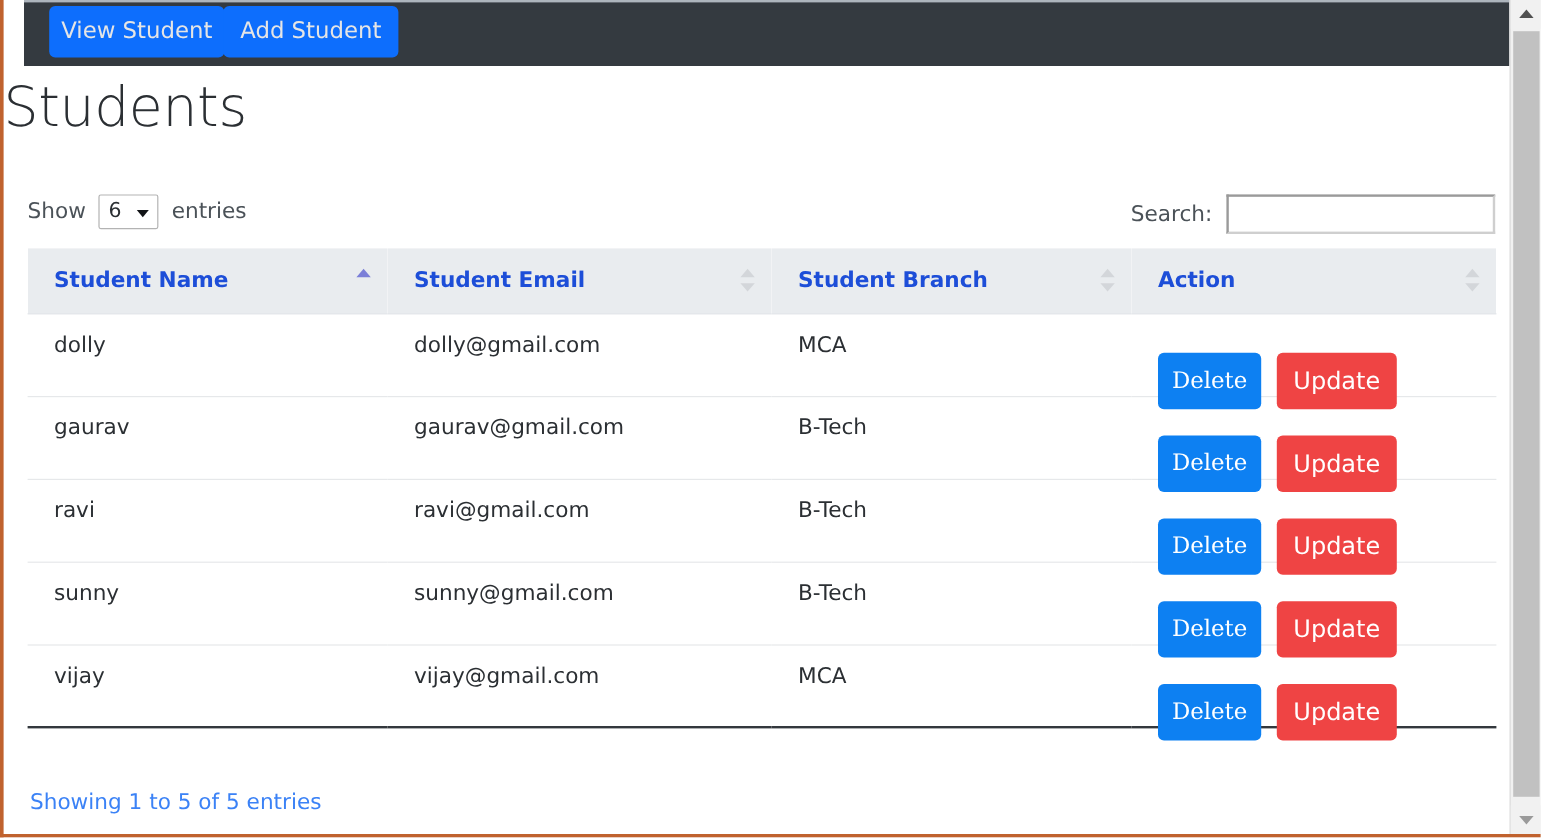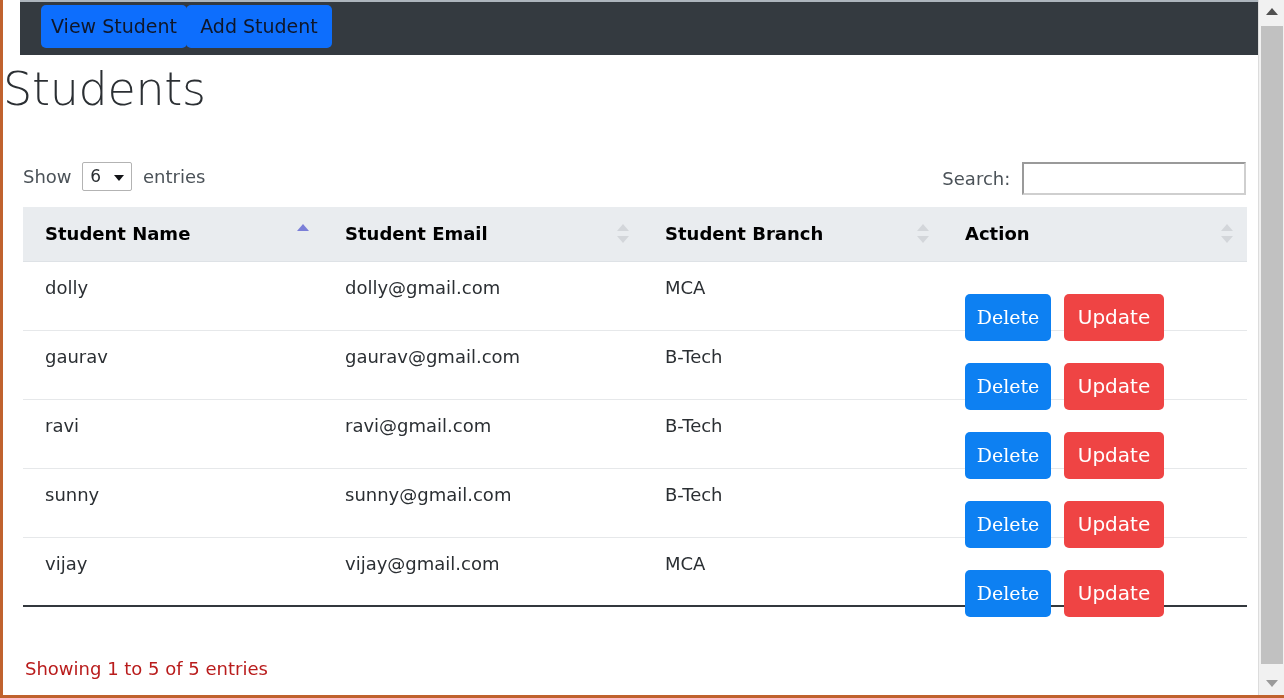--- a/index.html
+++ b/index.html
@@ -52,21 +52,21 @@
     background: #343a40;
     border-top: 2px solid #adb5bd;
   }
   .nav-btn {
     position: absolute;
     top: 3px;
     height: 43px;
     border: none;
     border-radius: 5px;
     background: #0d6efd;
-    color: #0f172a;
+    color: #e5e5e5;
     font-family: "DejaVu Sans", sans-serif;
     font-size: 19px;
     line-height: 43px;
     text-align: center;
     cursor: pointer;
     padding: 0 4px;
     white-space: nowrap;
   }
   .nav-btn.view { left: 21px; width: 146px; }
   .nav-btn.add  { left: 166px; width: 146px; }
@@ -147,21 +147,21 @@
     width: 1224px;
     border-collapse: collapse;
     table-layout: fixed;
   }
   .dt-table th {
     background: #e9ecef;
     height: 54px;
     font-family: "DejaVu Sans", sans-serif;
     font-weight: bold;
     font-size: 18px;
-    color: #000000;
+    color: #1d4ed8;
     text-align: left;
     padding: 0 0 0 22px;
     position: relative;
     cursor: pointer;
     border-bottom: 1px solid #dee2e6;
     vertical-align: middle;
   }
   .sort-ind {
     position: absolute;
     right: 14px;
@@ -223,21 +223,21 @@
     left: 99px; width: 100px;
     background: #ef4444;
     font-family: "DejaVu Sans", sans-serif;
   }
 
   
   .dt-info {
     position: absolute;
     left: 22px; bottom: 16px;
     font-size: 18px;
-    color: #b91c1c;
+    color: #3b82f6;
     white-space: nowrap;
   }
   .dt-paginate {
     position: absolute;
     right: 14px; bottom: 8px;
     height: 60px;
     white-space: nowrap;
   }
   .pg {
     display: inline-block;

